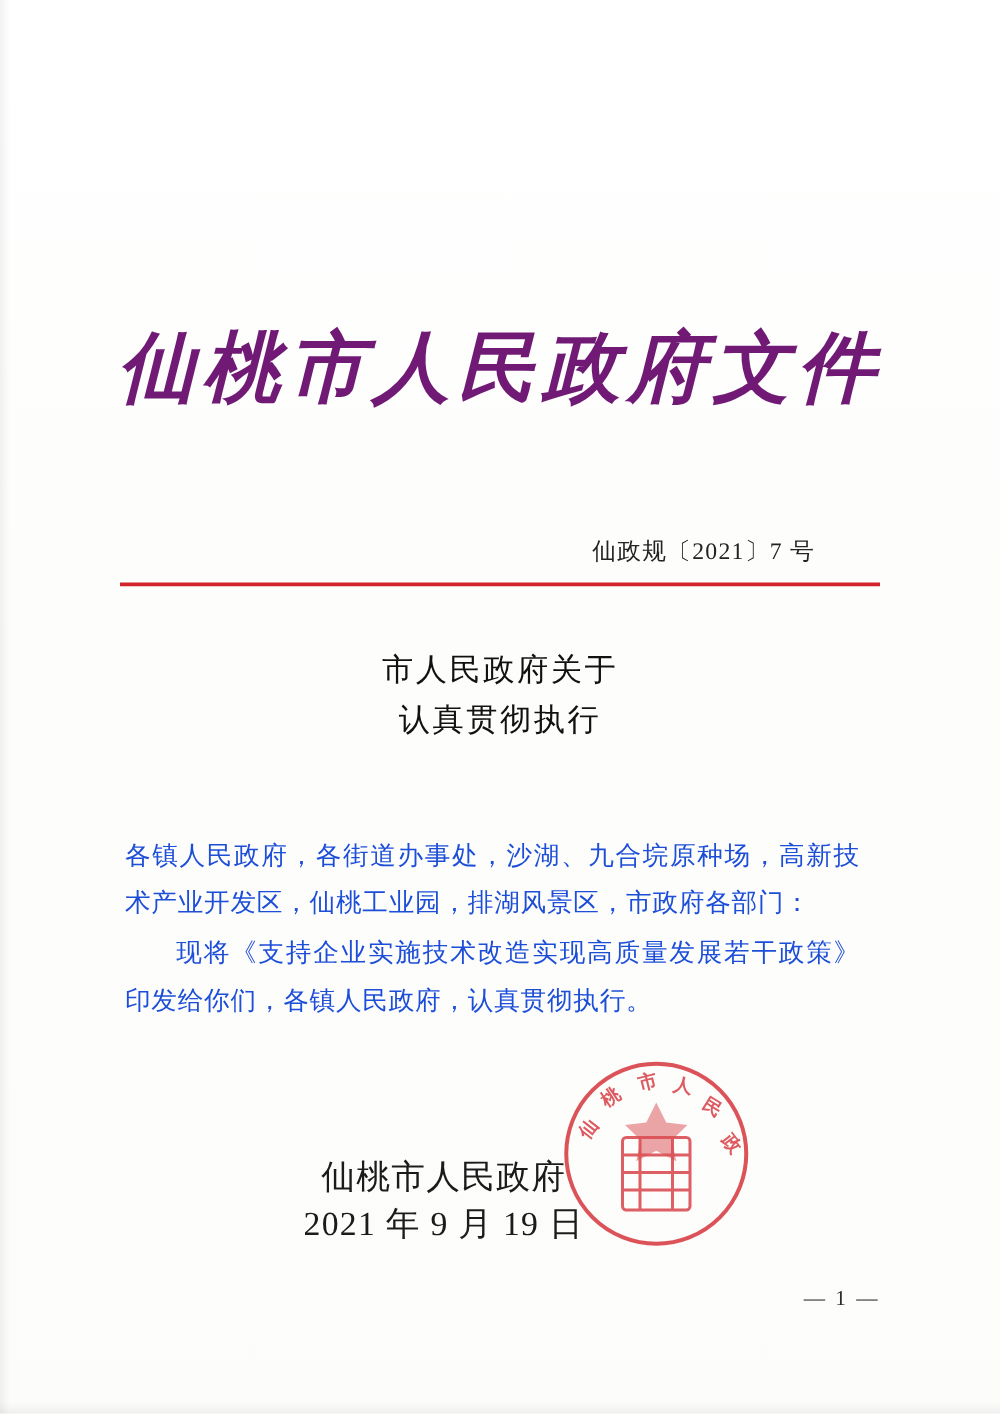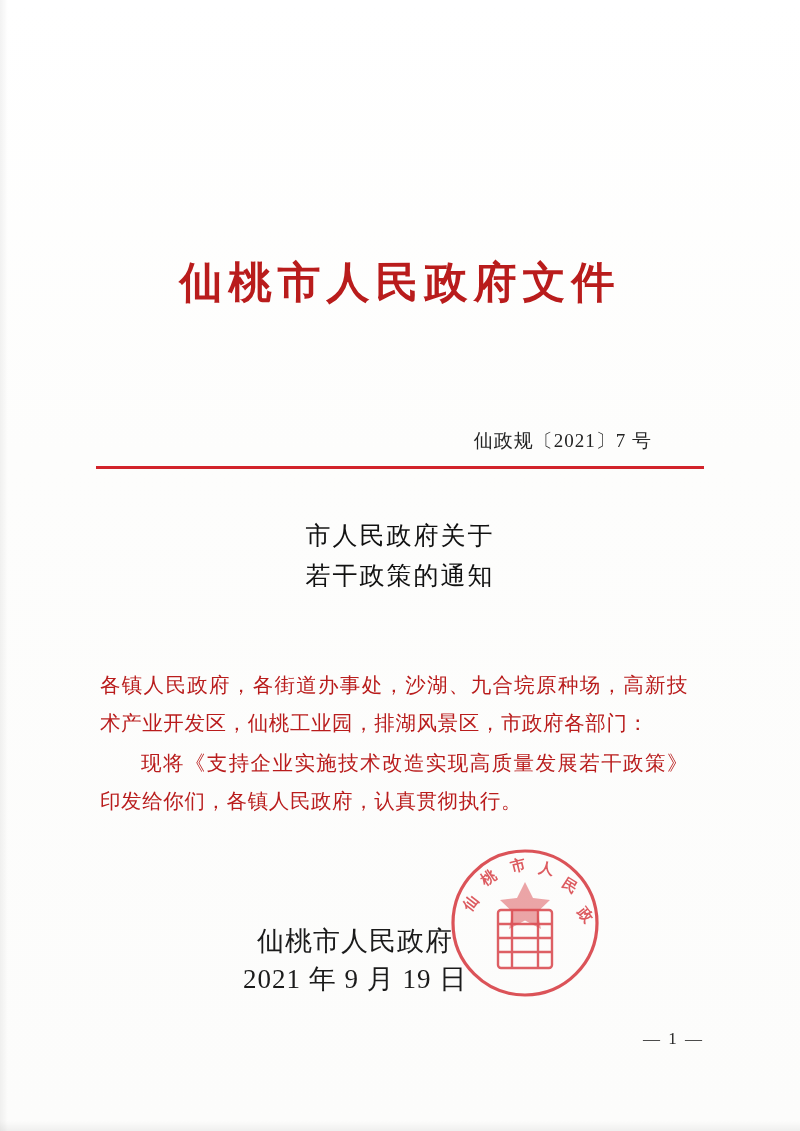--- a/index.html
+++ b/index.html
@@ -37,25 +37,26 @@
   .doc-header {
     position: absolute;
     top: 258px;
     left: 0;
     width: 800px;
     text-align: center;
   }
   .doc-header .masthead {
     font-family: "DejaVu Serif", "Liberation Serif", serif;
     font-weight: bold;
-    font-size: 43px;
+    font-size: 62px;
     letter-spacing: 6px;
-    color: #b91c1c;
+    color: #701a75;
     line-height: 1.15;
     white-space: nowrap;
+    font-style: italic;
   }
 
   .doc-number {
     position: absolute;
     top: 428px;
     left: 0;
     width: 652px;
     text-align: right;
     font-size: 19px;
     letter-spacing: 1px;
@@ -91,21 +92,21 @@
   .body-block {
     position: absolute;
     top: 666px;
     left: 100px;
     width: 604px;
   }
   .body-para {
     font-size: 20.5px;
     line-height: 38px;
     letter-spacing: 0.6px;
-    color: #b91c1c;
+    color: #1d4ed8;
     text-align: justify;
     margin: 0 16px 2px 0;
   }
   .body-para.indent {
     text-indent: 41px;
   }
 
   .signature-block {
     position: absolute;
     top: 922px;
@@ -170,21 +171,21 @@
   <div class="doc-header">
     <div class="masthead">仙桃市人民政府文件</div>
   </div>
 
   <div class="doc-number">仙政规〔2021〕7 号</div>
 
   <div class="red-rule"></div>
 
   <div class="title-block">
     <div class="title-line">市人民政府关于</div>
-    <div class="title-line">若干政策的通知</div>
+    <div class="title-line">认真贯彻执行</div>
   </div>
 
   <div class="body-block">
     <p class="body-para">各镇人民政府，各街道办事处，沙湖、九合垸原种场，高新技术产业开发区，仙桃工业园，排湖风景区，市政府各部门：</p>
     <p class="body-para indent">现将《支持企业实施技术改造实现高质量发展若干政策》印发给你们，各镇人民政府，认真贯彻执行。</p>
   </div>
 
   <svg class="seal" viewBox="0 0 170 170" xmlns="http://www.w3.org/2000/svg">
     <g stroke="#d2232a" fill="none" stroke-width="3.2" opacity="0.95">
       <circle cx="85" cy="85" r="72"></circle>

